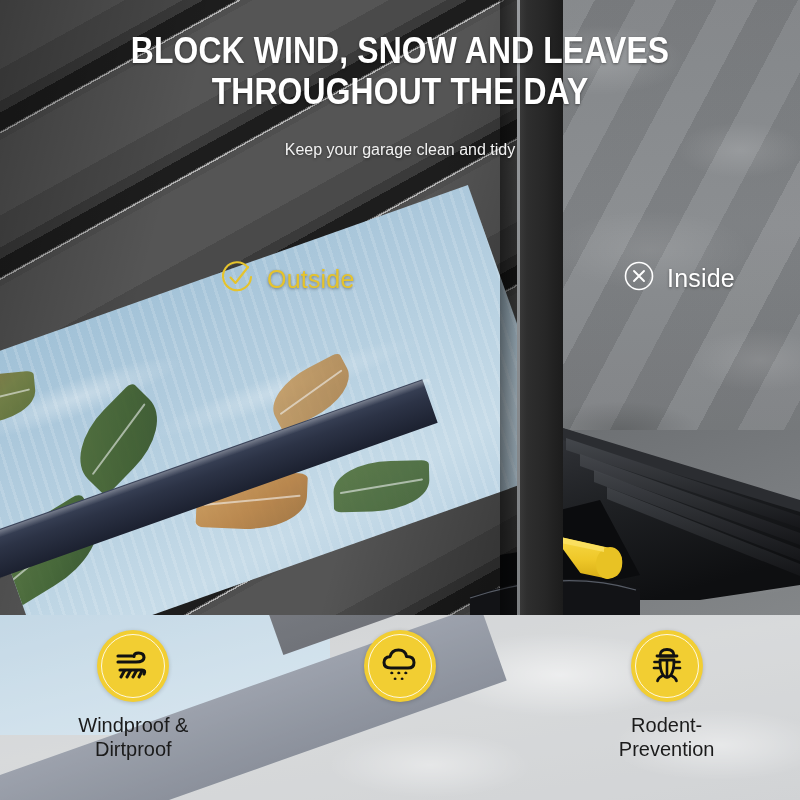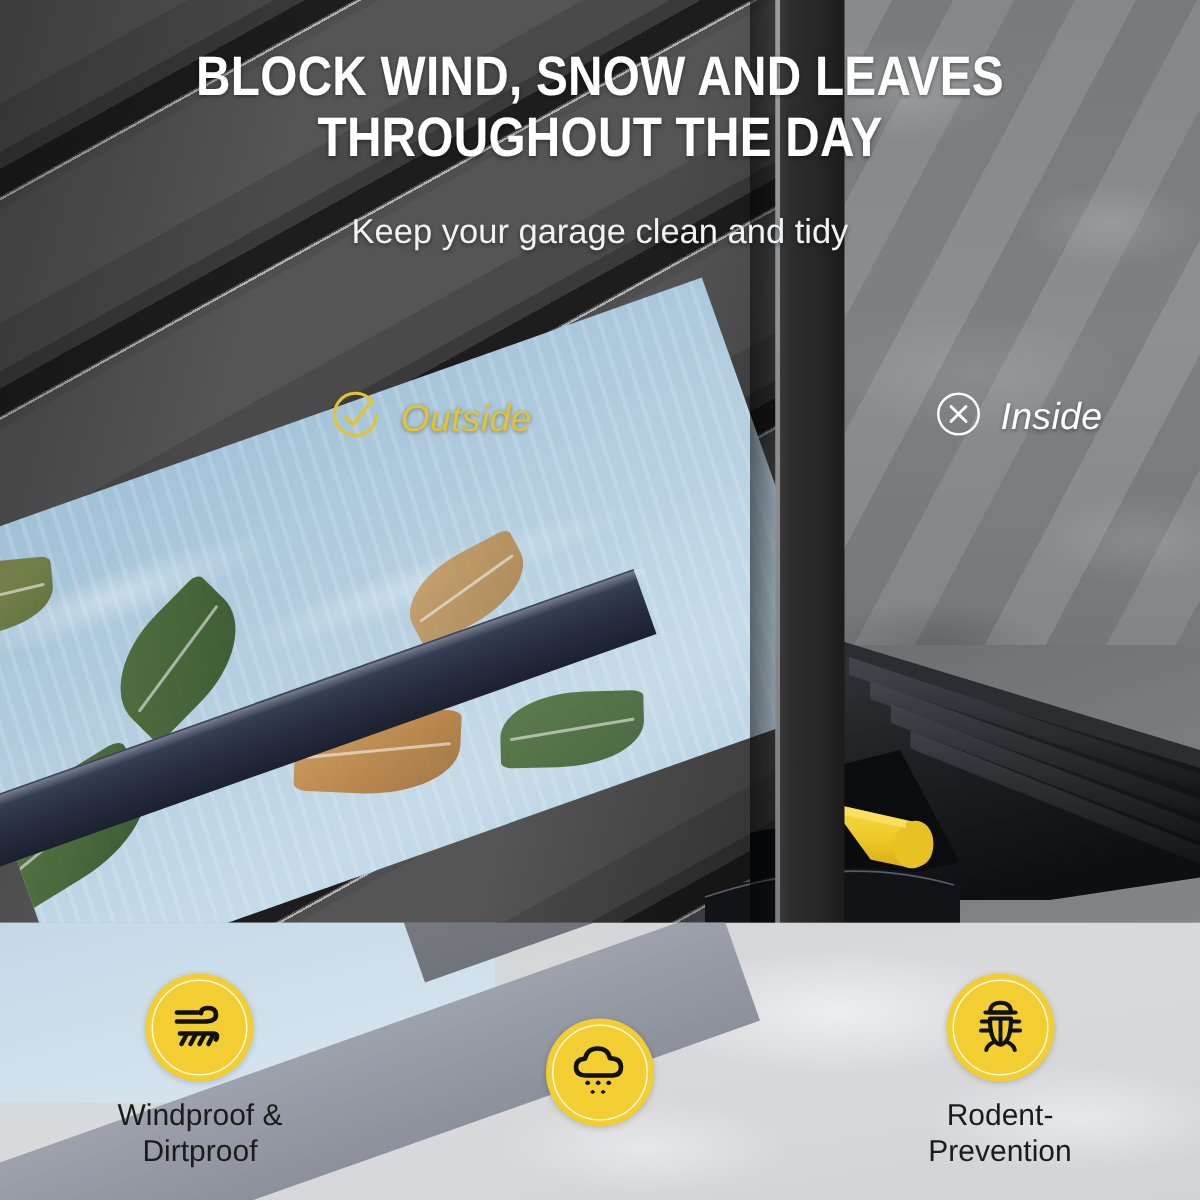--- a/index.html
+++ b/index.html
@@ -143,36 +143,36 @@
   .headline{
     position:absolute;left:0;top:30px;width:800px;text-align:center;
     color:#ffffff;font-weight:700;font-size:37px;line-height:1.11;
     letter-spacing:.2px;
     transform:scaleX(.86);transform-origin:50% 0;
     text-shadow:0 1px 3px rgba(0,0,0,.45);
     white-space:pre-line;
   }
   .subhead{
     position:absolute;left:0;top:141px;width:800px;text-align:center;
-    color:#f2f2f2;font-size:23px;font-weight:400;
+    color:#f2f2f2;font-size:16px;font-weight:400;
     text-shadow:0 1px 3px rgba(0,0,0,.45);
   }
 
   
-  .tag{position:absolute;display:flex;align-items:center;gap:11px;font-style:italic;}
+  .tag{position:absolute;display:flex;align-items:center;gap:11px;}
   .tag-label{font-size:25px;font-weight:400;letter-spacing:.2px;}
   .tag-out{left:218px;top:258px;}
   .tag-out .tag-label{color:#e5c32c;text-shadow:0 1px 3px rgba(0,0,0,.4);}
   .tag-in{left:622px;top:259px;}
   .tag-in .tag-label{color:#ffffff;text-shadow:0 1px 3px rgba(0,0,0,.4);}
 
   
   .features{
     position:absolute;left:0;top:630px;width:800px;height:170px;
-    display:flex;align-items:center;
+    display:flex;align-items:flex-start;
   }
   .feat{flex:1;display:flex;flex-direction:column;align-items:center;}
   .feat-circle{
     width:72px;height:72px;border-radius:50%;
     background:#f2ce32;
     display:flex;align-items:center;justify-content:center;
     box-shadow:0 1px 4px rgba(0,0,0,.18);
     position:relative;
   }
   .feat-circle::after{

